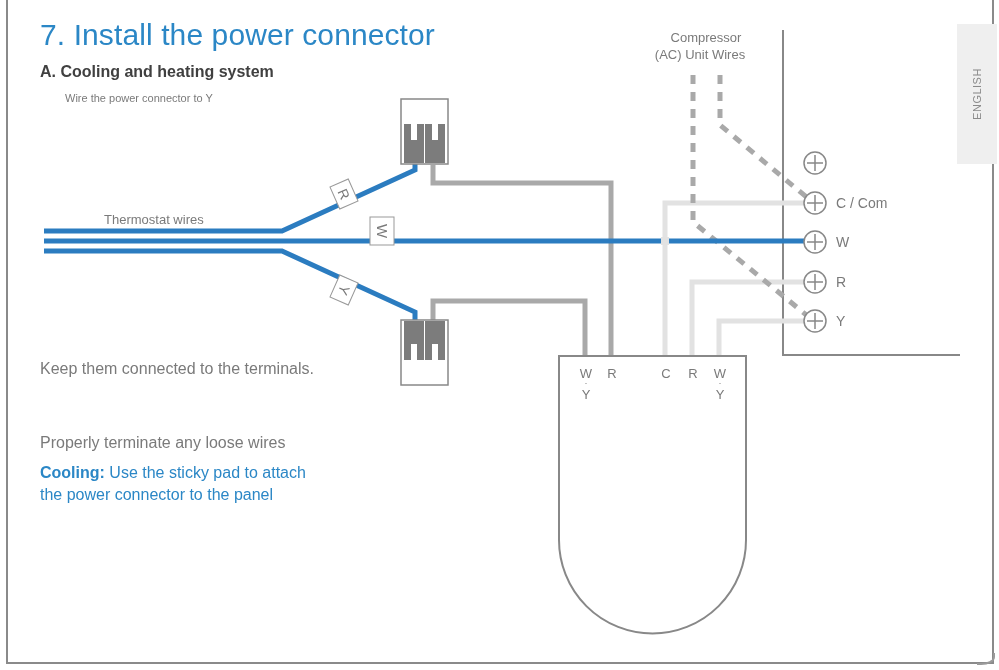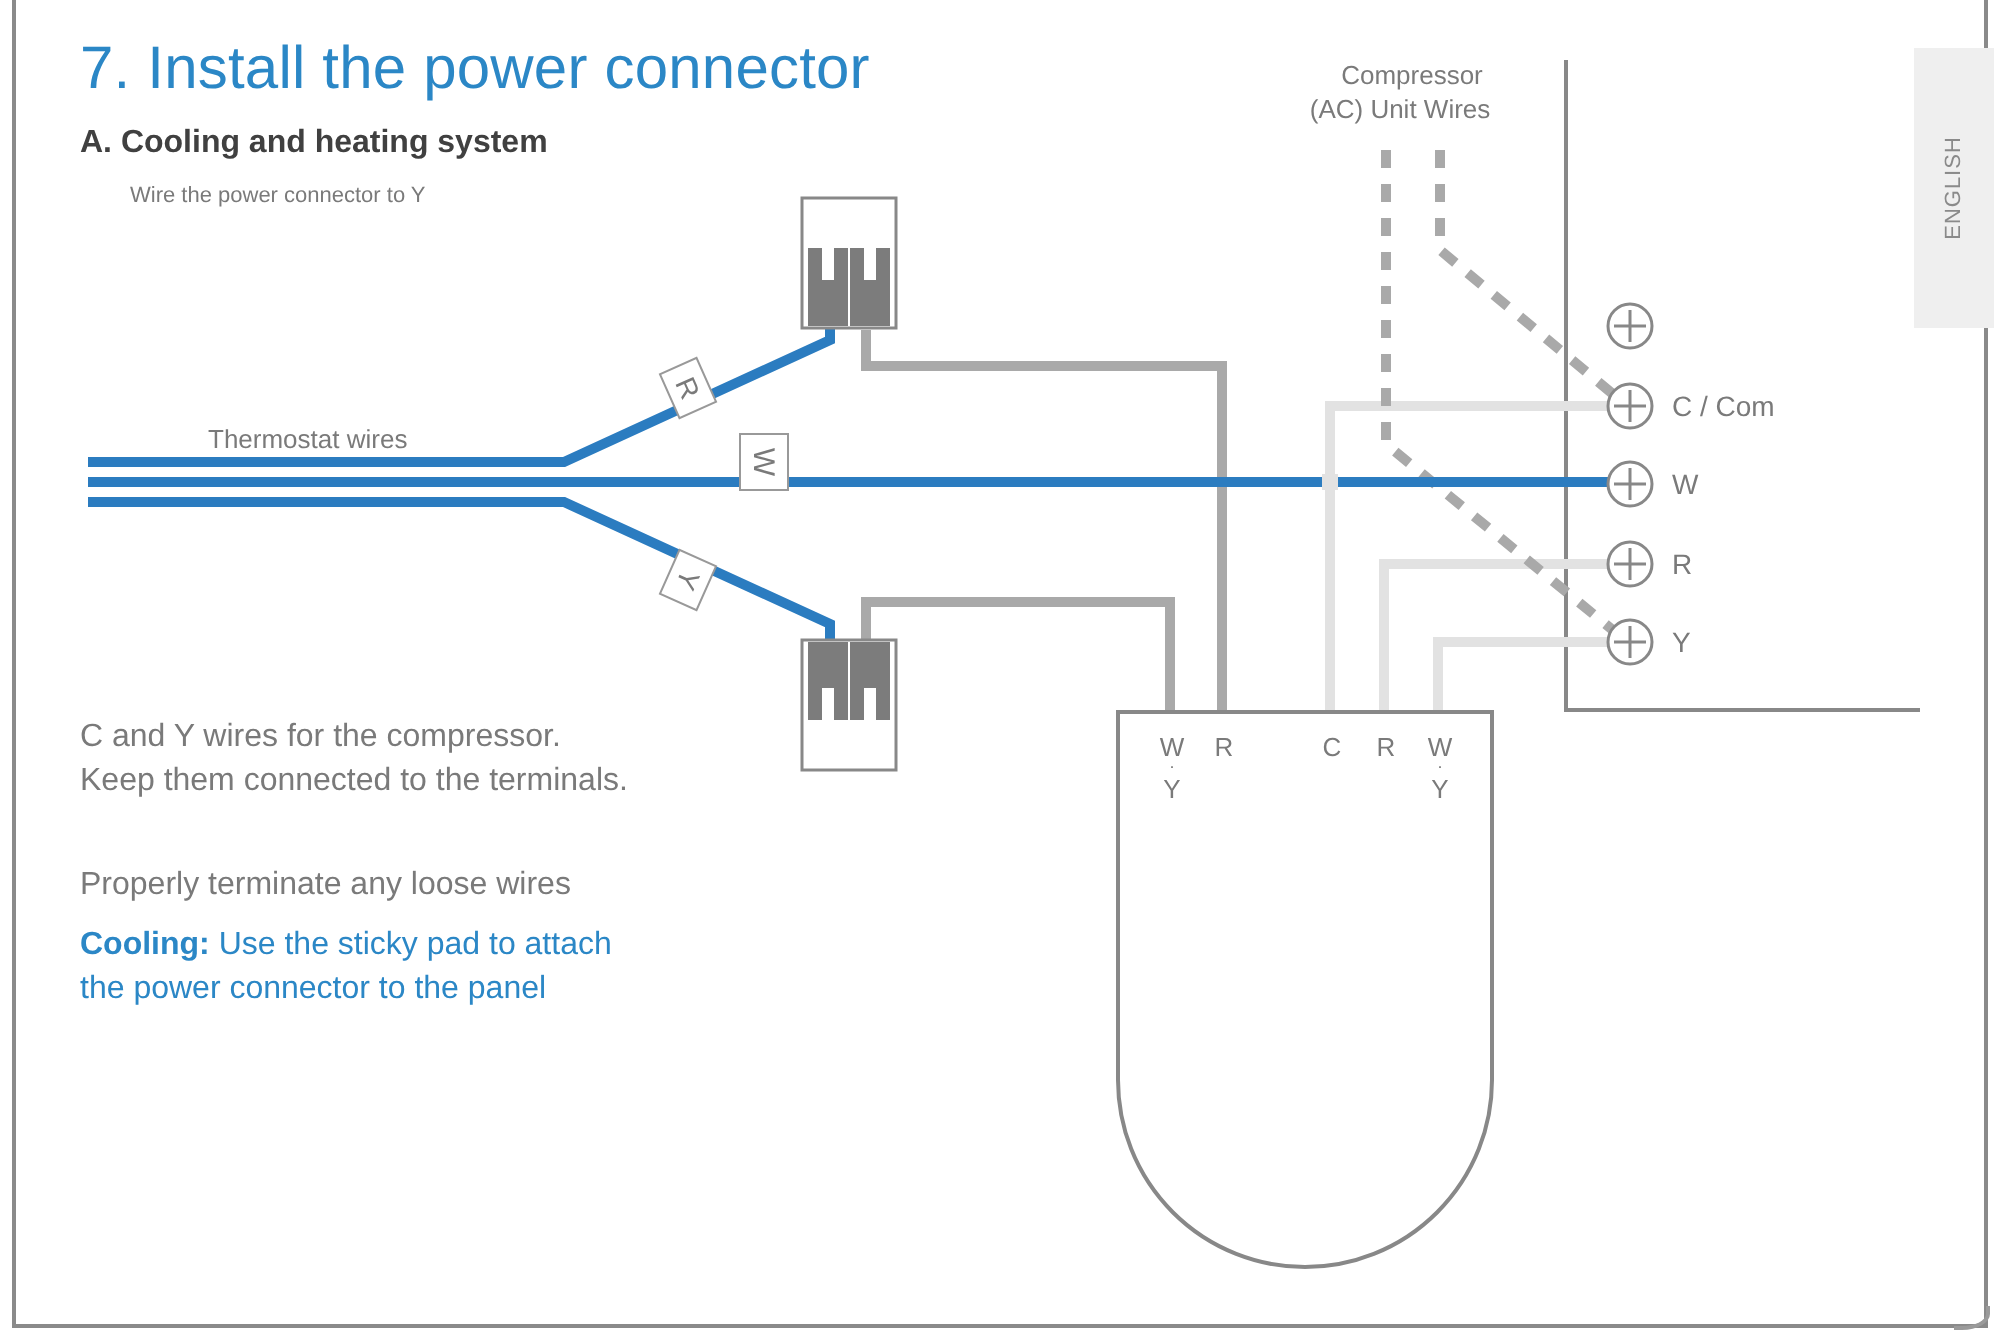--- a/index.html
+++ b/index.html
@@ -26,21 +26,20 @@
 <body>
 
 <div class="page-frame"></div>
 <div class="corner-curl"></div>
 
 <div class="title">7. Install the power connector</div>
 <div class="subtitle">A. Cooling and heating system</div>
 <div class="instruction">Wire the power connector to Y</div>
 
 <div class="body-text note">
-  <div>C and Y wires for the compressor.</div>
   <div>Keep them connected to the terminals.</div>
 </div>
 <div class="body-text terminate">Properly terminate any loose wires</div>
 <div class="optional">
   <b>Cooling:</b><span> Use the sticky pad to attach</span><br>
   <span>the power connector to the panel</span>
 </div>
 
 <div class="page-num pn-left">14</div>
 <div class="page-num pn-right">15</div>

